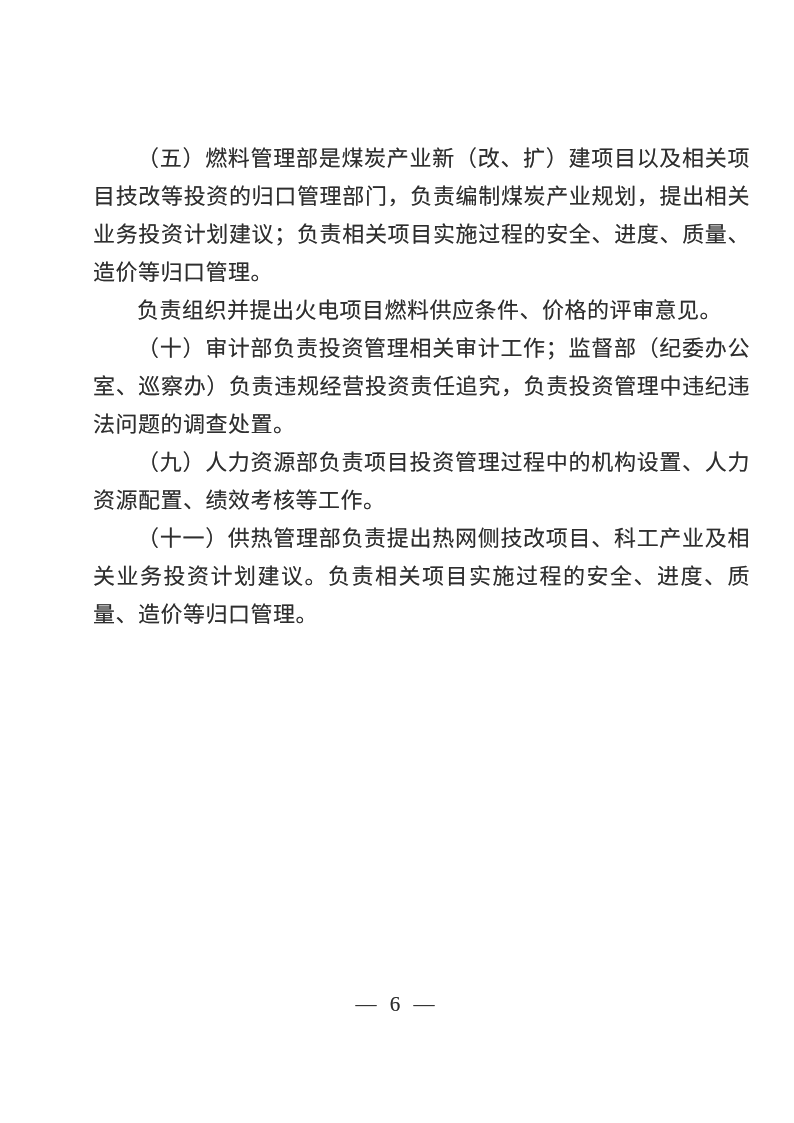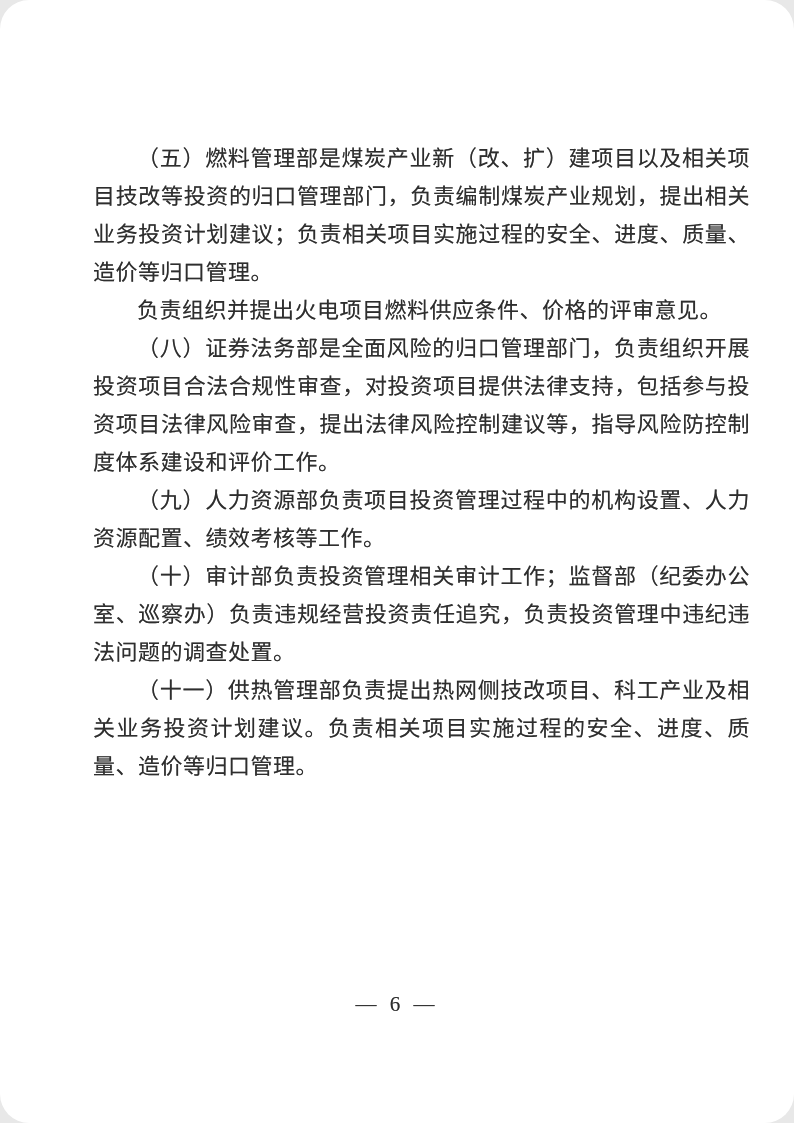--- a/index.html
+++ b/index.html
@@ -8,21 +8,20 @@
     background: #e8e8e8;
   }
   .page {
     position: relative;
     width: 794px;
     height: 1123px;
     margin: 0 auto;
     background: #ffffff;
     overflow: hidden;
     font-family: "Liberation Serif", "DejaVu Serif", serif;
-    border-radius: 29px;
   }
   .content {
     position: absolute;
     left: 93px;
     top: 140px;
     width: 657px;
   }
   .content p {
     margin: 0;
     padding: 0;
@@ -51,22 +50,21 @@
     text-shadow: 0 0 0.4px rgba(60,60,60,0.55);
   }
 </style>
 </head>
 <body>
 
 <div class="page">
   <main class="content">
     <p>（五）燃料管理部是煤炭产业新（改、扩）建项目以及相关项目技改等投资的归口管理部门，负责编制煤炭产业规划，提出相关业务投资计划建议；负责相关项目实施过程的安全、进度、质量、造价等归口管理。</p>
     <p>负责组织并提出火电项目燃料供应条件、价格的评审意见。</p>
-    <p>（八）证券法务部是全面风险的归口管理部门，负责组织开展投资项目合法合规性审查，对投资项目提供法律支持，包括参与投资项目法律风险审查，提出法律风险控制建议等，指导风险防控制度体系建设和评价工作。</p>
+    <p>（十）审计部负责投资管理相关审计工作；监督部（纪委办公室、巡察办）负责违规经营投资责任追究，负责投资管理中违纪违法问题的调查处置。</p>
     <p>（九）人力资源部负责项目投资管理过程中的机构设置、人力资源配置、绩效考核等工作。</p>
-    <p>（十）审计部负责投资管理相关审计工作；监督部（纪委办公室、巡察办）负责违规经营投资责任追究，负责投资管理中违纪违法问题的调查处置。</p>
     <p>（十一）供热管理部负责提出热网侧技改项目、科工产业及相关业务投资计划建议。负责相关项目实施过程的安全、进度、质量、造价等归口管理。</p>
   </main>
 
   <footer class="page-footer">
     <span>— 6 —</span>
   </footer>
 </div>
 
 </body></html>

